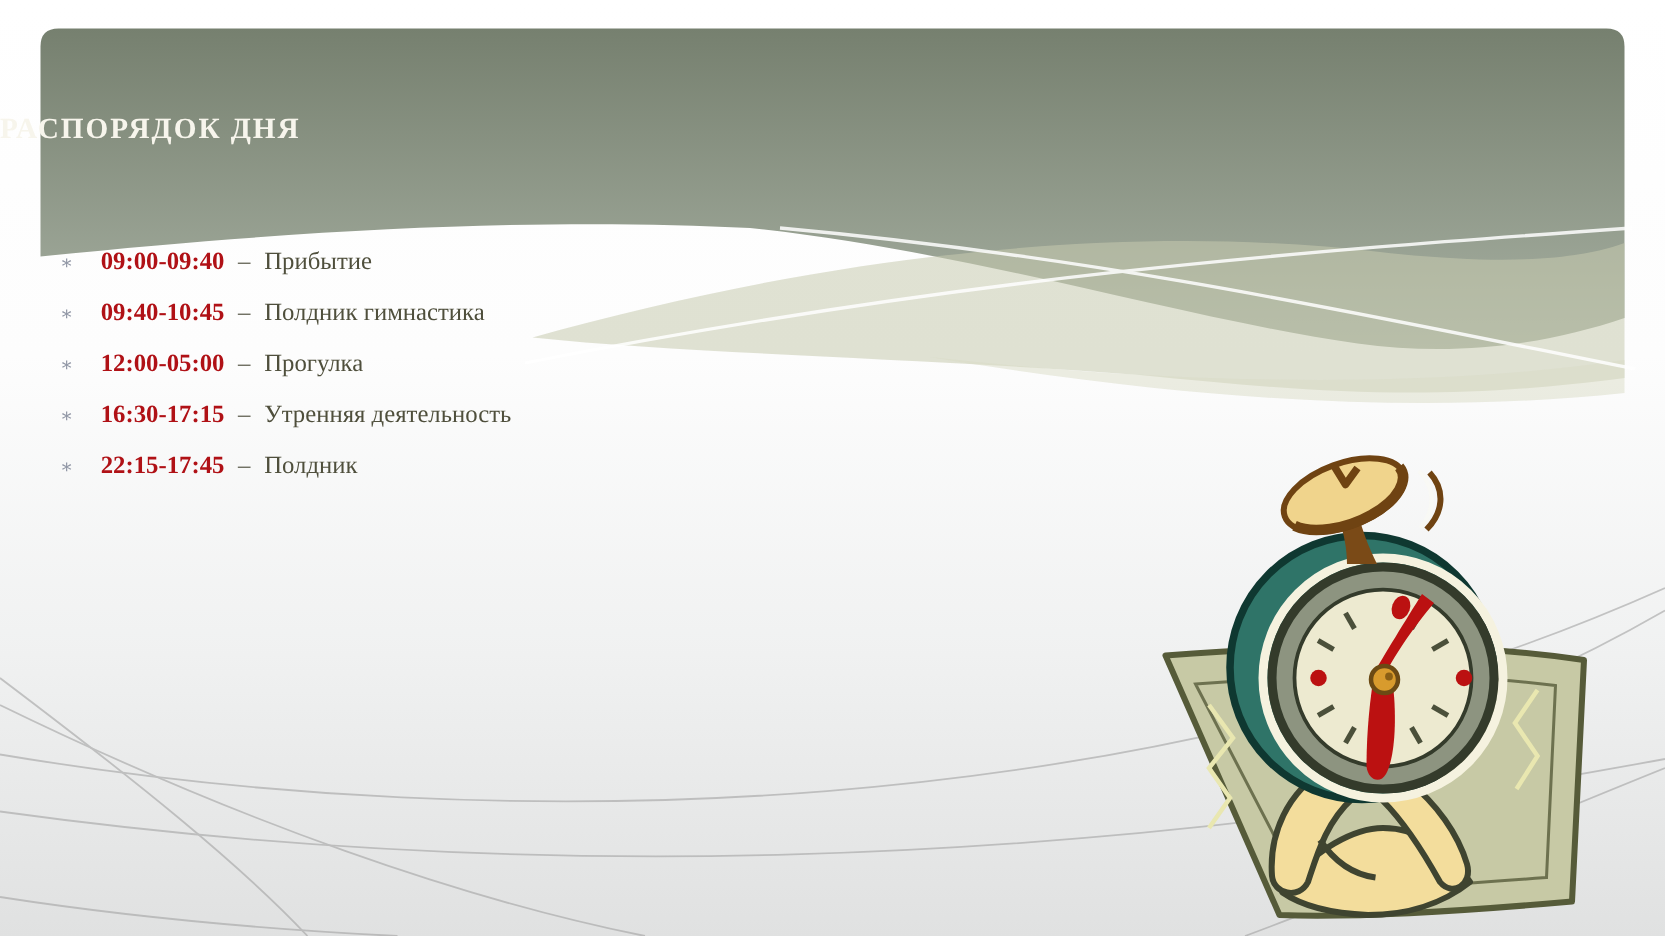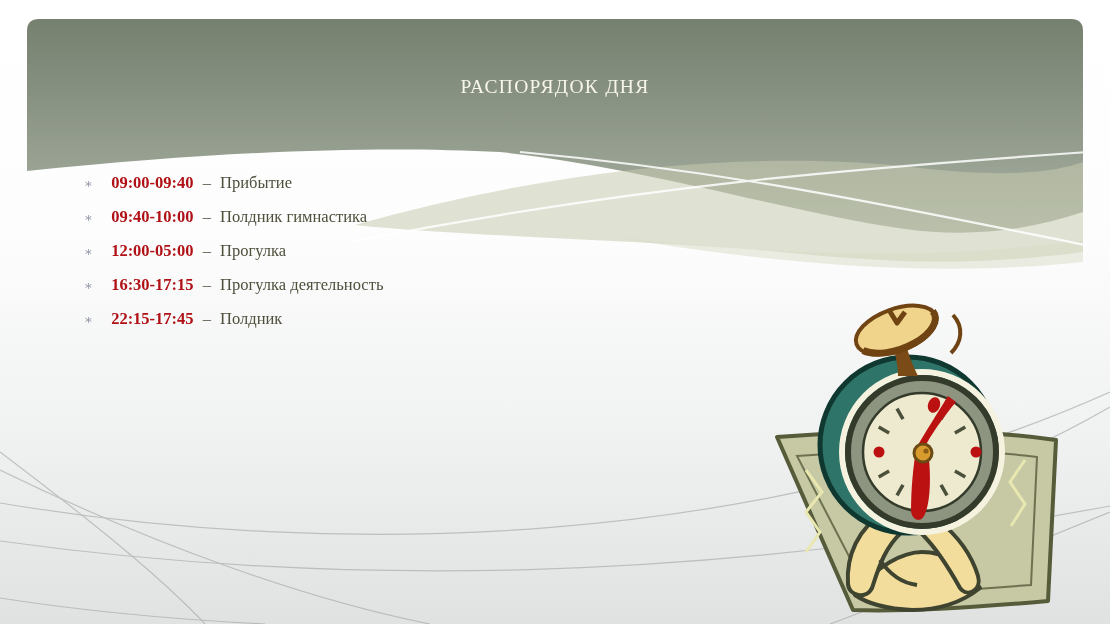--- a/index.html
+++ b/index.html
@@ -10,33 +10,34 @@
     overflow:hidden;
     background:linear-gradient(180deg,#ffffff 0%,#fdfdfd 38%,#f0f1f1 70%,#e0e1e1 100%);
     font-family:"Liberation Serif","DejaVu Serif",serif;
   }
   .bg-svg,.clock-svg{position:absolute;left:0;top:0;width:1110px;height:624px;pointer-events:none;}
   .bg-svg{z-index:0;}
   .clock-svg{z-index:2;}
   .title{
     position:absolute;z-index:1;
     top:76px;left:0;width:1110px;
-    text-align:center;
+    text-align:left;
     font-size:19.5px;line-height:22px;
     letter-spacing:1.3px;
     color:var(--title-text,#f7f5ec);
+    font-weight:bold;
   }
   .schedule{
     position:absolute;z-index:1;
     top:161px;left:0;margin:0;padding:0;
     list-style:none;
   }
   .schedule li{
-    height:34px;line-height:44px;
-    padding-left:84px;
+    height:34px;line-height:26px;
+    padding-left:40px;
     font-size:16.5px;
     white-space:nowrap;
   }
   .bullet{
     display:inline-block;width:23px;
     font-size:13px;
     color:var(--bullet,#9096a5);
   }
   .time{font-weight:bold;color:var(--time-text,#b01116);}
   .sep{color:var(--separator-text,#5c5c4d);padding:0 5px;}
@@ -85,35 +86,35 @@
 
   <ul class="schedule">
       <li>
       <span class="bullet">∗</span>
       <span class="time">09:00-09:40</span>
       <span class="sep">–</span>
       <span class="activity">Прибытие</span>
     </li>
       <li>
       <span class="bullet">∗</span>
-      <span class="time">09:40-10:00</span>
+      <span class="time">09:40-10:45</span>
       <span class="sep">–</span>
       <span class="activity">Полдник гимнастика</span>
     </li>
       <li>
       <span class="bullet">∗</span>
       <span class="time">12:00-05:00</span>
       <span class="sep">–</span>
       <span class="activity">Прогулка</span>
     </li>
       <li>
       <span class="bullet">∗</span>
       <span class="time">16:30-17:15</span>
       <span class="sep">–</span>
-      <span class="activity">Прогулка деятельность</span>
+      <span class="activity">Утренняя деятельность</span>
     </li>
       <li>
       <span class="bullet">∗</span>
       <span class="time">22:15-17:45</span>
       <span class="sep">–</span>
       <span class="activity">Полдник</span>
     </li>
     </ul>
 
   <svg class="clock-svg" viewBox="0 0 1110 624" aria-hidden="true">

